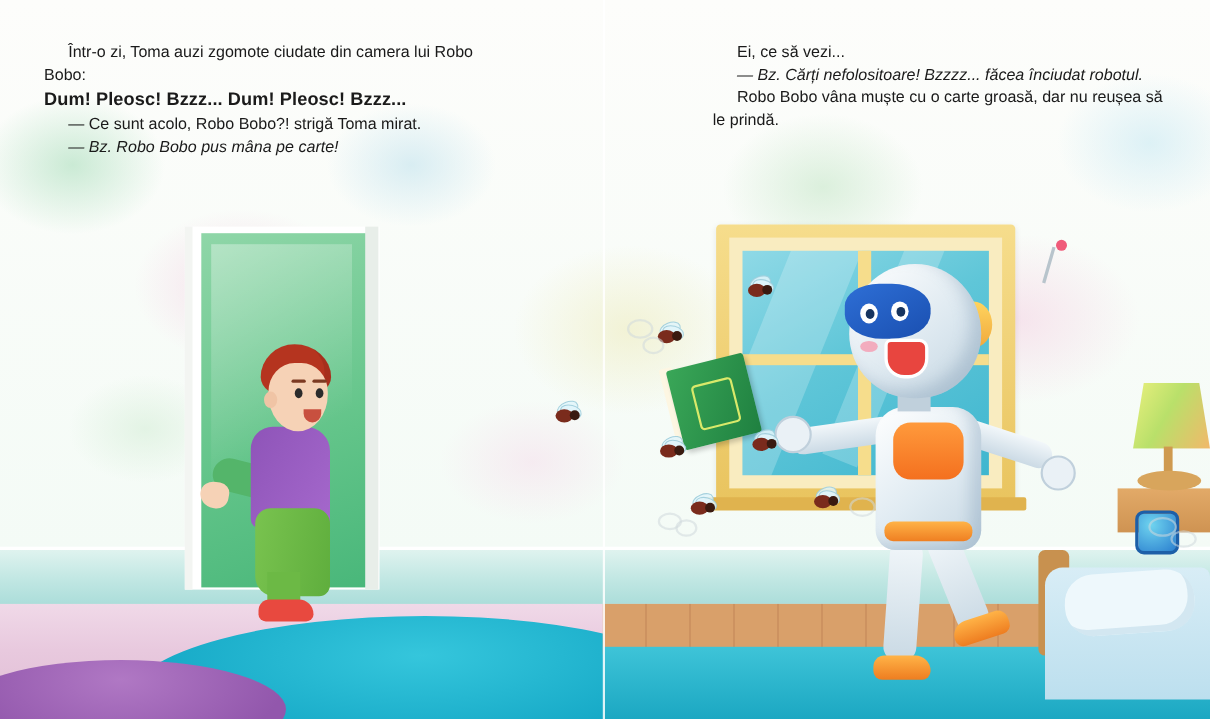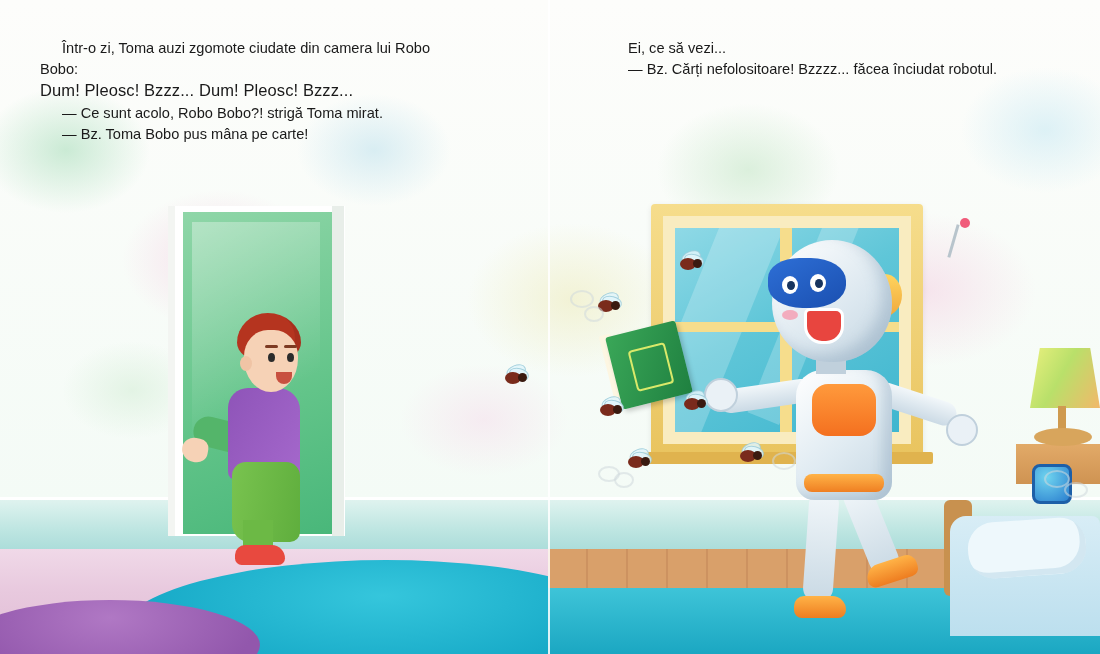--- a/index.html
+++ b/index.html
@@ -497,25 +497,25 @@
 
   
   .text-col {
     position: absolute;
     font-family: "Liberation Sans", sans-serif;
     color: #1a1a1a;
     font-size: 14.6px;
     line-height: 1.42;
   }
   .col-left { left: 40px; top: 38px; width: 430px; }
-  .col-right { left: 606px; top: 38px; width: 420px; }
+  .col-right { left: 648px; top: 38px; width: 420px; }
   .text-col p { margin: 0; }
   .indent { text-indent: 22px; }
-  .bold-line { font-weight: normal; font-size: 16.5px; letter-spacing: .1px; }
-  .italic { }
+  .bold-line { font-weight: bold; font-size: 16.5px; letter-spacing: .1px; }
+  .italic { font-style: italic; }
   .gutter {
     position: absolute;
     left: 548px; top: 0;
     width: 2px; height: 654px;
     background: rgba(255,255,255,.85);
   }
 </style>
 </head>
 <body>
 
@@ -654,21 +654,22 @@
     <div class="trail" style="left:1044px; top:470px; width:22px; height:14px;"></div>
     <div class="trail" style="left:1064px; top:482px; width:20px; height:12px;"></div>
 
     <div class="gutter"></div>
   </div>
 
   <div class="text-col col-left">
     <p class="indent">Într-o zi, Toma auzi zgomote ciudate din camera lui Robo Bobo:</p>
     <p class="bold-line">Dum! Pleosc! Bzzz... Dum! Pleosc! Bzzz...</p>
     <p class="indent">— Ce sunt acolo, Robo Bobo?! strigă Toma mirat.</p>
-    <p class="indent italic">— Bz. Toma Bobo pus mâna pe carte!</p>
+    <p class="indent italic">— Bz. Robo Bobo pus mâna pe carte!</p>
   </div>
 
   <div class="text-col col-right">
     <p class="indent">Ei, ce să vezi...</p>
     <p class="indent italic">— Bz. Cărți nefolositoare! Bzzzz... făcea înciudat robotul.</p>
+    <p class="indent">Robo Bobo vâna muște cu o carte groasă, dar nu reușea să le prindă.</p>
   </div>
 
 </div>
 
 </body></html>

